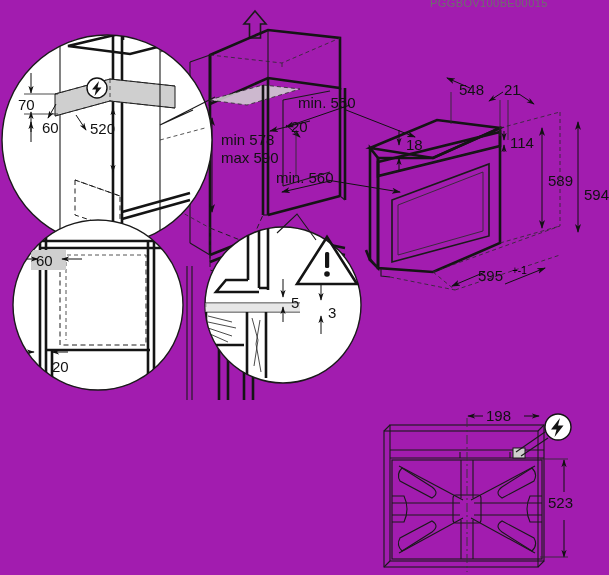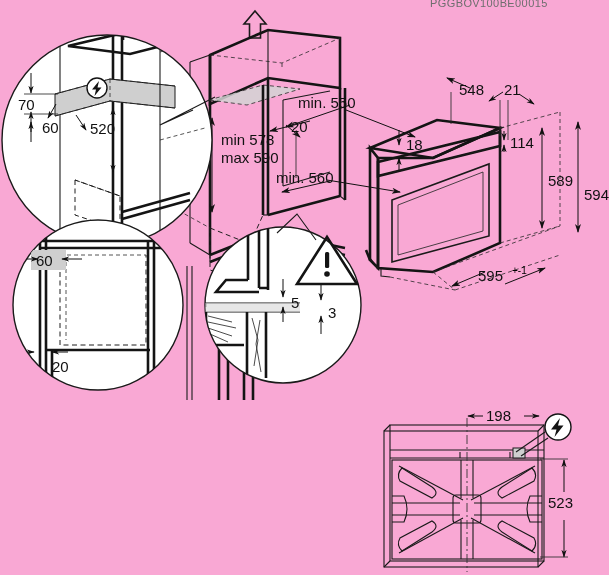--- a/index.html
+++ b/index.html
@@ -10,21 +10,21 @@
   body {
     width: 609px;
     height: 575px;
     font-family: "Liberation Sans", sans-serif;
     overflow: hidden;
   }
   #sheet {
     position: relative;
     width: 609px;
     height: 575px;
-    background: #f9a8d4;
+    background: #a21caf;
   }
   #sheet svg {
     display: block;
     width: 609px;
     height: 575px;
   }
   .ln { fill: none; stroke: #1a1a1a; stroke-width: 1.1; }
   .ln-thick { fill: none; stroke: #141414; stroke-width: 2.6; stroke-linejoin: miter; }
   .ln-med { fill: none; stroke: #1a1a1a; stroke-width: 1.6; }
   .ln-thin { fill: none; stroke: #2a2a2a; stroke-width: 0.85; }

